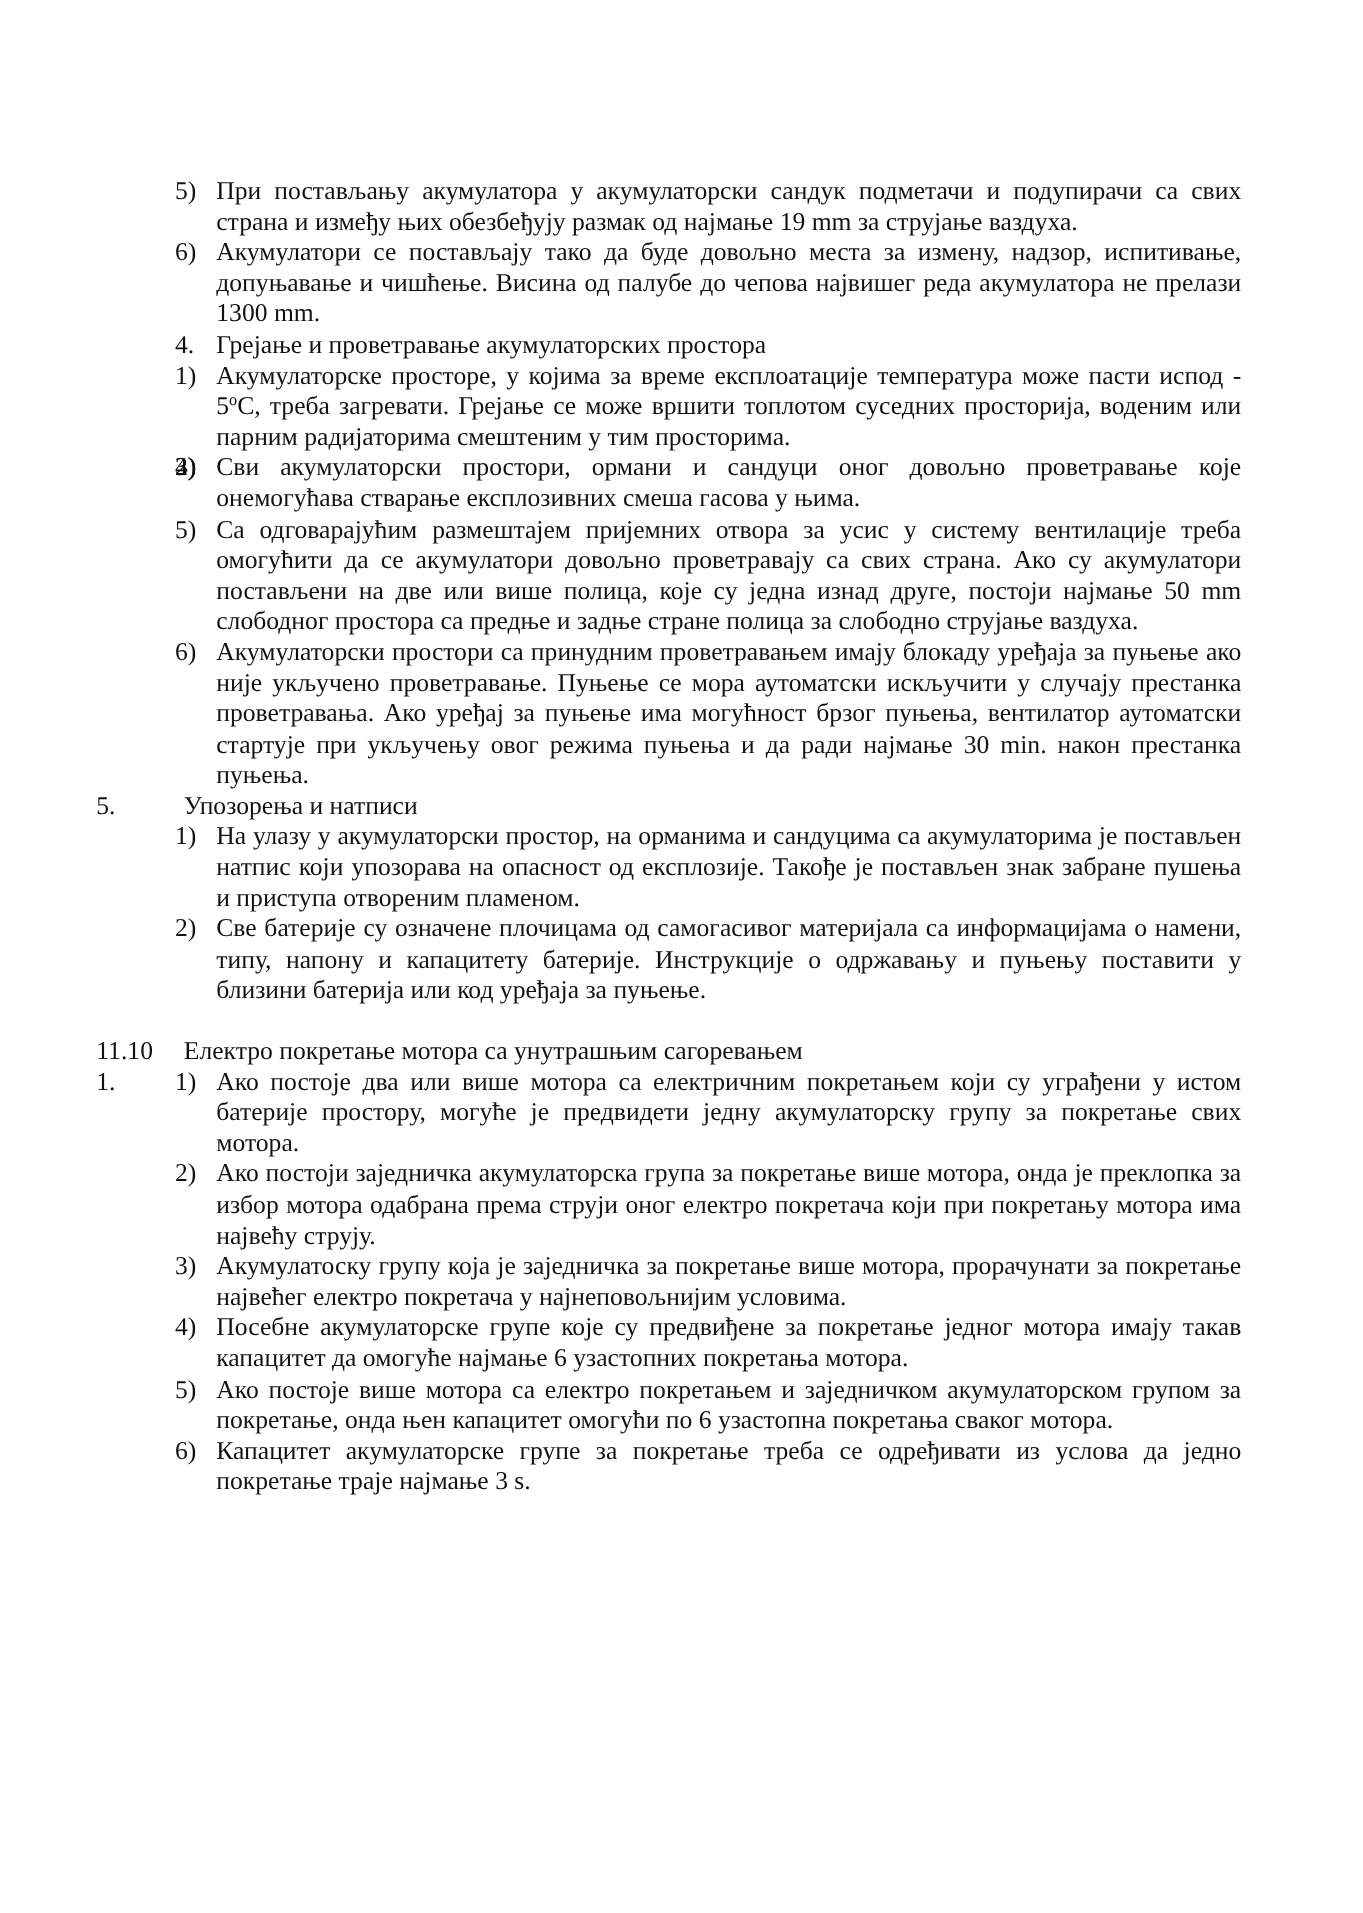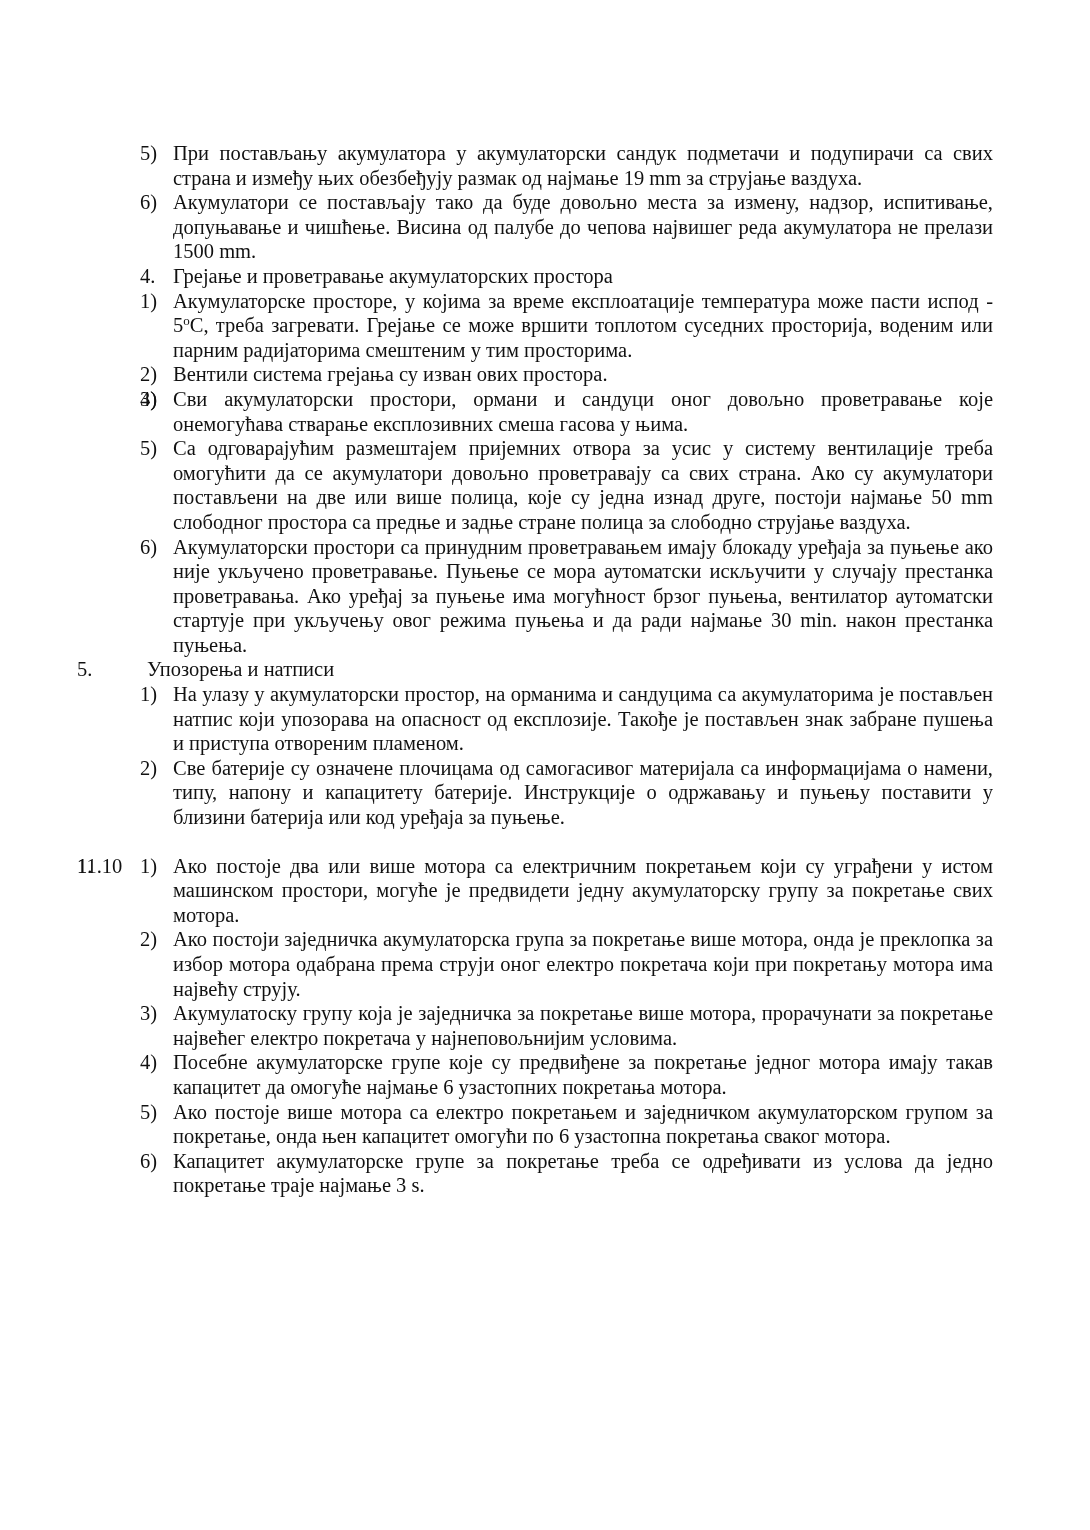--- a/index.html
+++ b/index.html
@@ -27,35 +27,34 @@
 
 <div class="page">
   <div class="content">
 
     <div class="item">
       <span class="num">5)</span>
       <span>При постављању акумулатора у акумулаторски сандук подметачи и подупирачи са свих страна и између њих обезбеђују размак од најмање 19 mm за струјање ваздуха.</span>
     </div>
     <div class="item">
       <span class="num">6)</span>
-      <span>Акумулатори се постављају тако да буде довољно места за измену, надзор, испитивање, допуњавање и чишћење. Висина од палубе до чепова највишег реда акумулатора не прелази 1500 mm.</span>
+      <span>Акумулатори се постављају тако да буде довољно места за измену, надзор, испитивање, допуњавање и чишћење. Висина од палубе до чепова највишег реда акумулатора не прелази 1300 mm.</span>
     </div>
 
     <div class="head">
       <span class="num">4.</span>
       <span>Грејање и проветравање акумулаторских простора</span>
     </div>
 
     <div class="item">
       <span class="num">1)</span>
       <span>Акумулаторске просторе, у којима за време експлоатације температура може пасти испод - 5</span><sup>o</sup><span>C, треба загревати. Грејање се може вршити топлотом суседних просторија, воденим или парним радијаторима смештеним у тим просторима.</span>
     </div>
     <div class="item">
       <span class="num">2)</span>
-      <span>Вентили система грејања су изван ових простора.</span>
     </div>
     <div class="item">
       <span class="num">3)</span>
     </div>
     <div class="item">
       <span class="num">4)</span>
       <span>Сви акумулаторски простори, ормани и сандуци оног довољно проветравање које онемогућава стварање експлозивних смеша гасова у њима.</span>
     </div>
     <div class="item">
       <span class="num">5)</span>
@@ -77,28 +76,29 @@
     </div>
     <div class="item">
       <span class="num">2)</span>
       <span>Све батерије су означене плочицама од самогасивог материјала са информацијама о намени, типу, напону и капацитету батерије. Инструкције о одржавању и пуњењу поставити у близини батерија или код уређаја за пуњење.</span>
     </div>
 
     <div class="gap"></div>
 
     <div class="sec">
       <span class="num">11.10</span>
+      <span>Електро покретање мотора са унутрашњим сагоревањем</span>
     </div>
     <div class="sec">
       <span class="num">1.</span>
     </div>
 
     <div class="item">
       <span class="num">1)</span>
-      <span>Ако постоје два или више мотора са електричним покретањем који су уграђени у истом машинском простори, могуће је предвидети једну акумулаторску групу за покретање свих мотора.</span>
+      <span>Ако постоје два или више мотора са електричним покретањем који су уграђени у истом батерије простору, могуће је предвидети једну акумулаторску групу за покретање свих мотора.</span>
     </div>
     <div class="item">
       <span class="num">2)</span>
       <span>Ако постоји заједничка акумулаторска група за покретање више мотора, онда је преклопка за избор мотора одабрана према струји оног електро покретача који при покретању мотора има највећу струју.</span>
     </div>
     <div class="item">
       <span class="num">3)</span>
       <span>Акумулатоску групу која је заједничка за покретање више мотора, прорачунати за покретање највећег електро покретача у најнеповољнијим условима.</span>
     </div>
     <div class="item">

